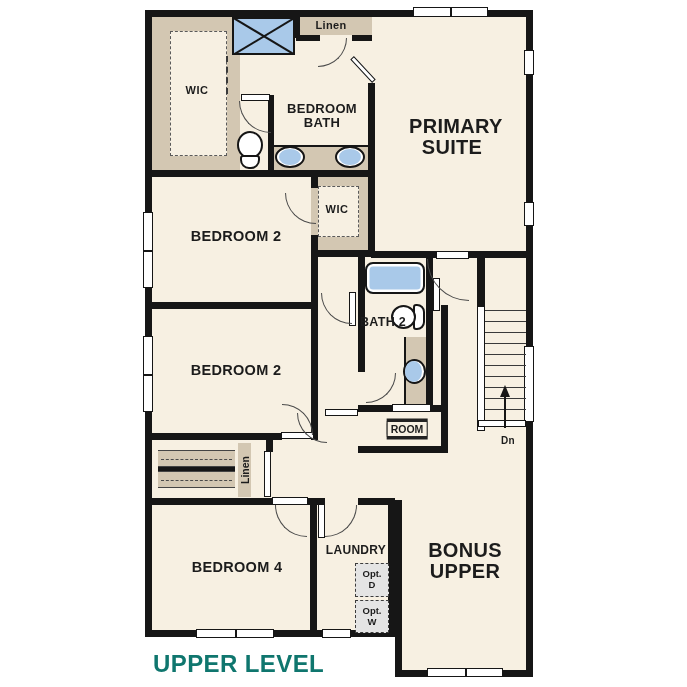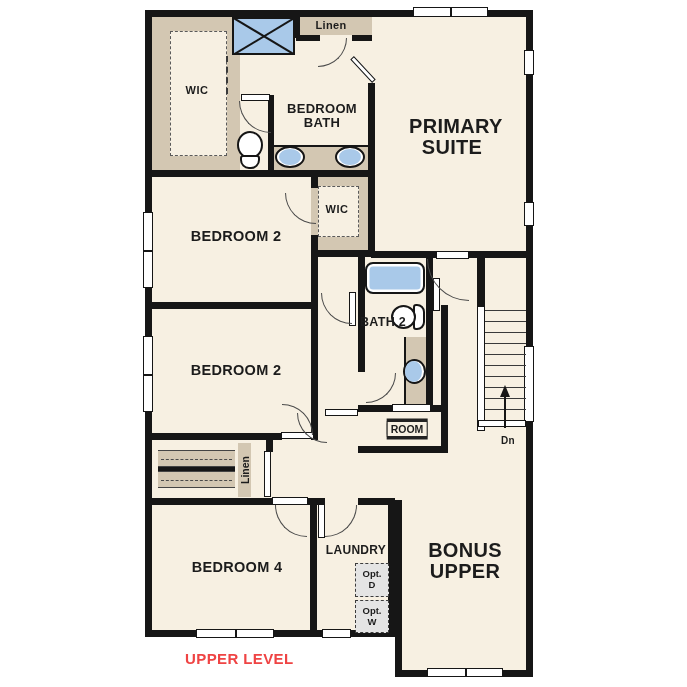--- a/index.html
+++ b/index.html
@@ -30,21 +30,21 @@
   .oval{position:absolute;border:2px solid #161616;border-radius:50%;background:#ffffff;box-sizing:border-box;}
   .oval-blue{position:absolute;border-radius:50%;background:#a9c9e9;}
   .tread{position:absolute;height:1.3px;background:#3a3a3a;}
   .shelf{position:absolute;background:#d3c7b2;border-top:1.5px solid #444;border-bottom:1.5px solid #444;box-sizing:border-box;}
   .shelf::after{content:'';position:absolute;left:3px;right:3px;top:50%;border-top:1.5px dashed #4a4a4a;}
   .opt-box{position:absolute;background:#e4e4e4;border:1.5px dashed #3c3c3c;box-sizing:border-box;display:flex;flex-direction:column;align-items:center;justify-content:center;font-size:9.5px;font-weight:bold;color:#1c1c1c;line-height:1.15;}
   .furn-box{position:absolute;border:1.5px solid #222;background:#f7f0e2;padding:1px 3px;font-size:10.5px;font-weight:bold;color:#1c1c1c;transform:translate(-50%,-50%);box-shadow:0 2.5px 0 #222, 0 -2.5px 0 #222;}
   .vlabel{position:absolute;transform:translate(-50%,-50%) rotate(-90deg);font-size:10.5px;font-weight:bold;color:#1c1c1c;white-space:nowrap;}
   .arrow-stem{position:absolute;width:1.6px;background:#161616;}
   .arrow-head{position:absolute;width:0;height:0;border-left:5px solid transparent;border-right:5px solid transparent;border-bottom:12px solid #161616;}
-  .title{position:absolute;font-size:15px;font-weight:bold;color:#ef4444;letter-spacing:.4px;white-space:nowrap;margin-left:32px;}
+  .title{position:absolute;font-size:24px;font-weight:bold;color:#0f766e;letter-spacing:.4px;white-space:nowrap;}
   .dash-open{position:absolute;border-left:2.5px dashed #3a3a3a;}
   .diag-leaf{position:absolute;background:#ffffff;border:1.3px solid #161616;box-sizing:border-box;}
 </style>
 </head>
 <body>
 
 <div class="canvas">
 
   <div class="floor" style="left:152px;top:17px;width:374px;height:613px;"></div>
   <div class="floor" style="left:402px;top:437px;width:124px;height:233px;"></div>

